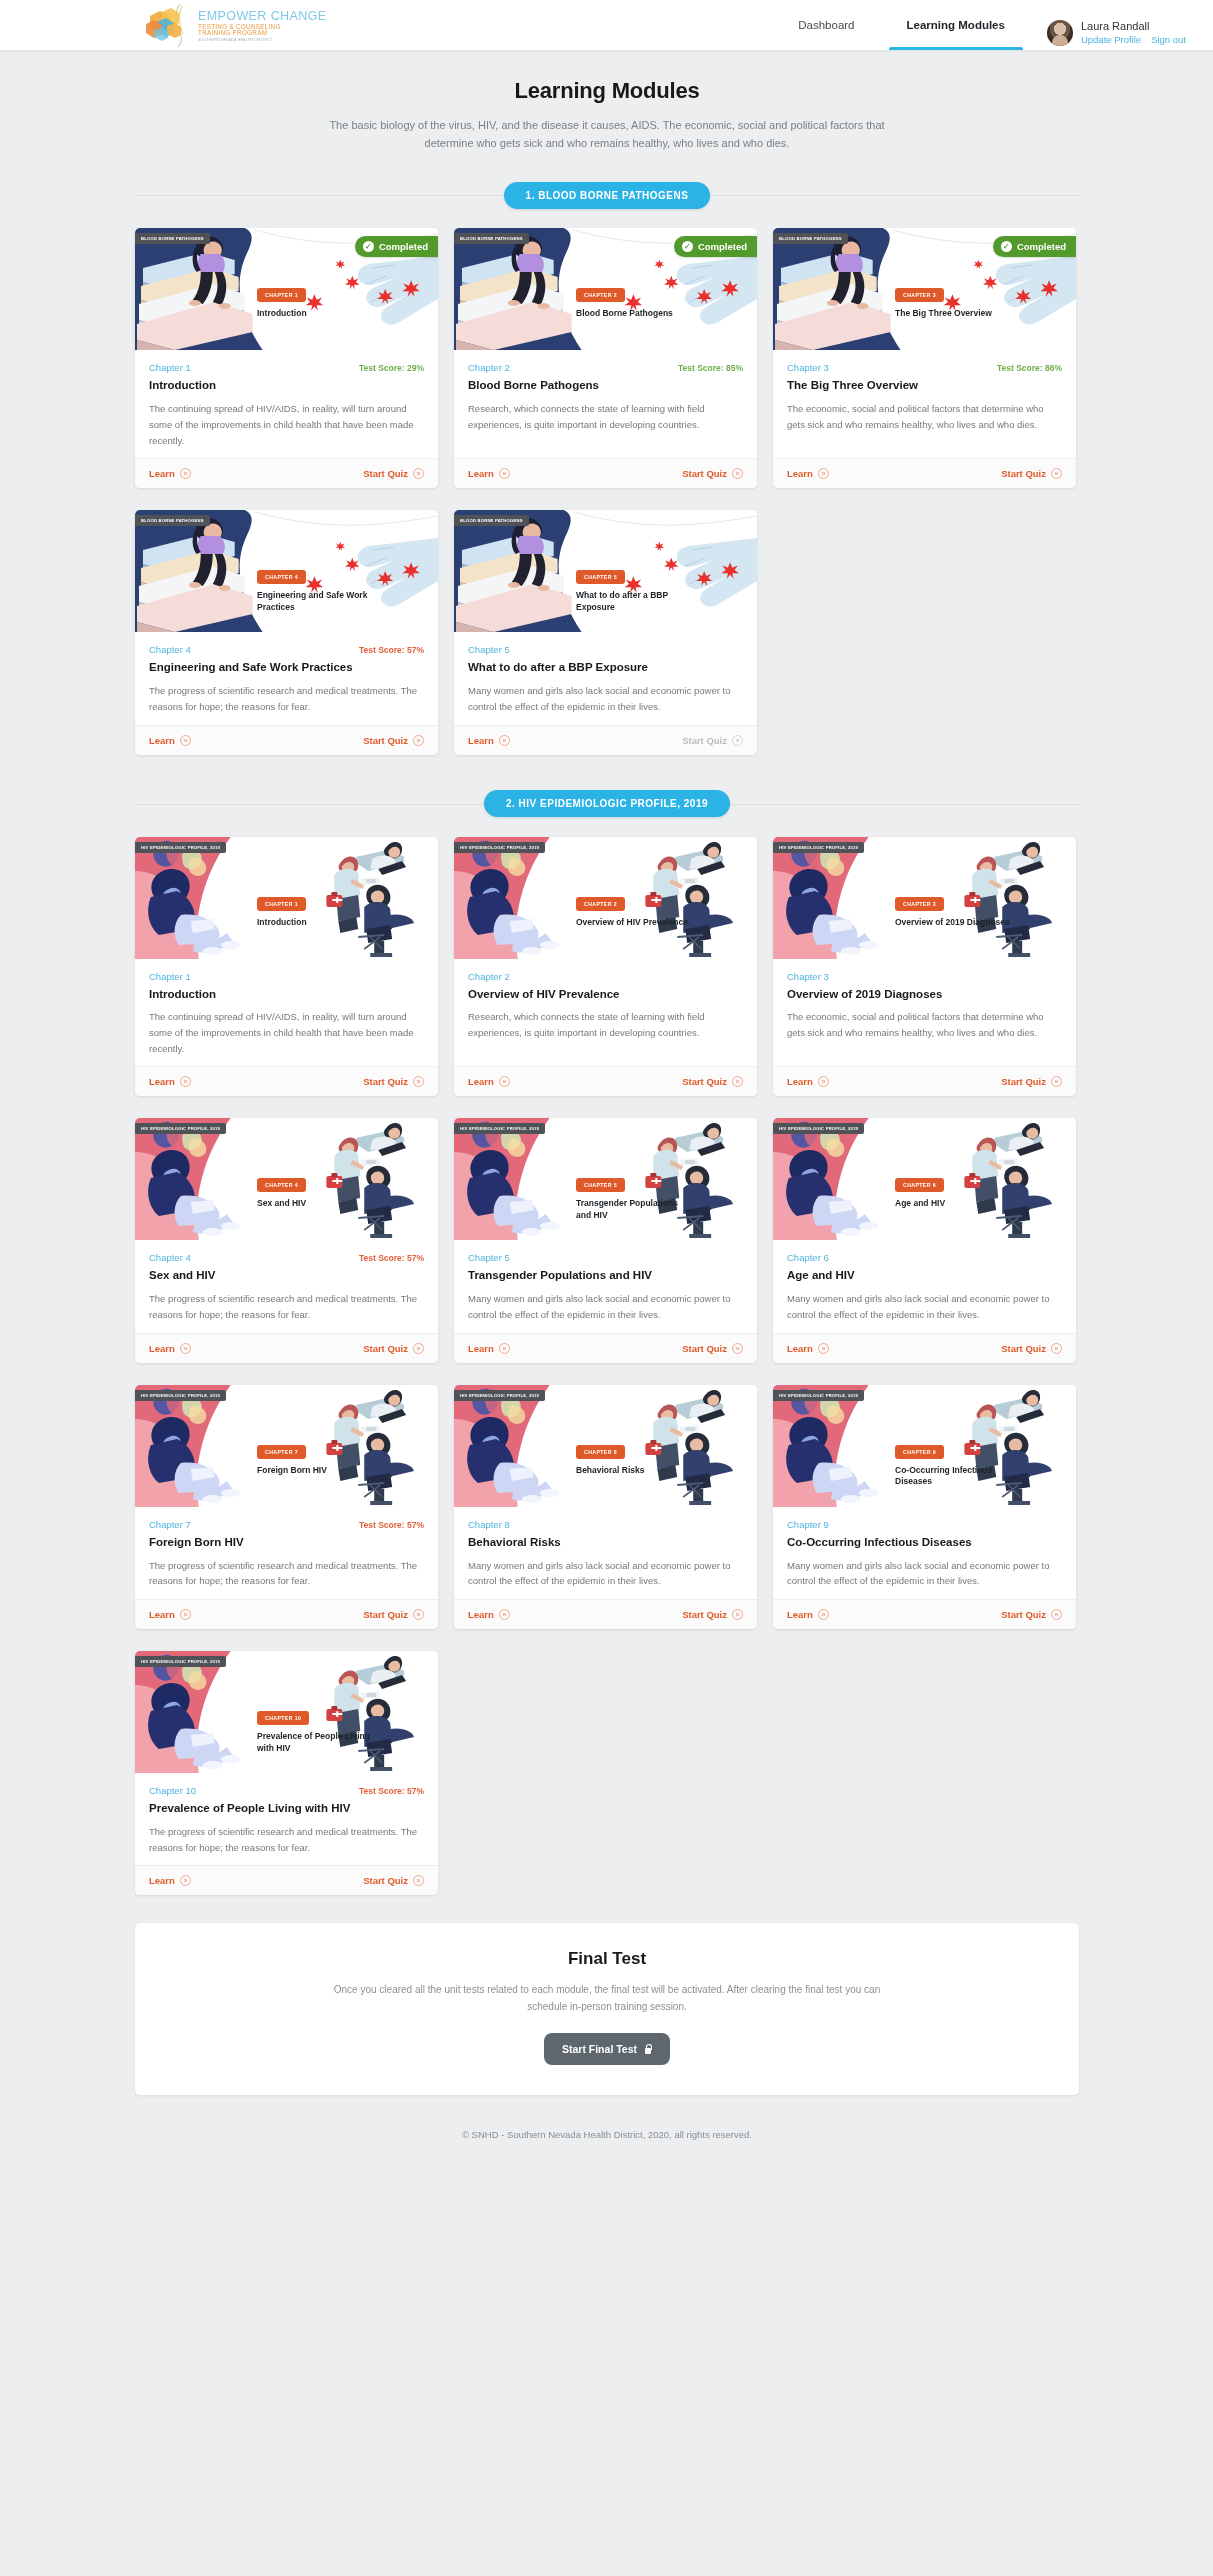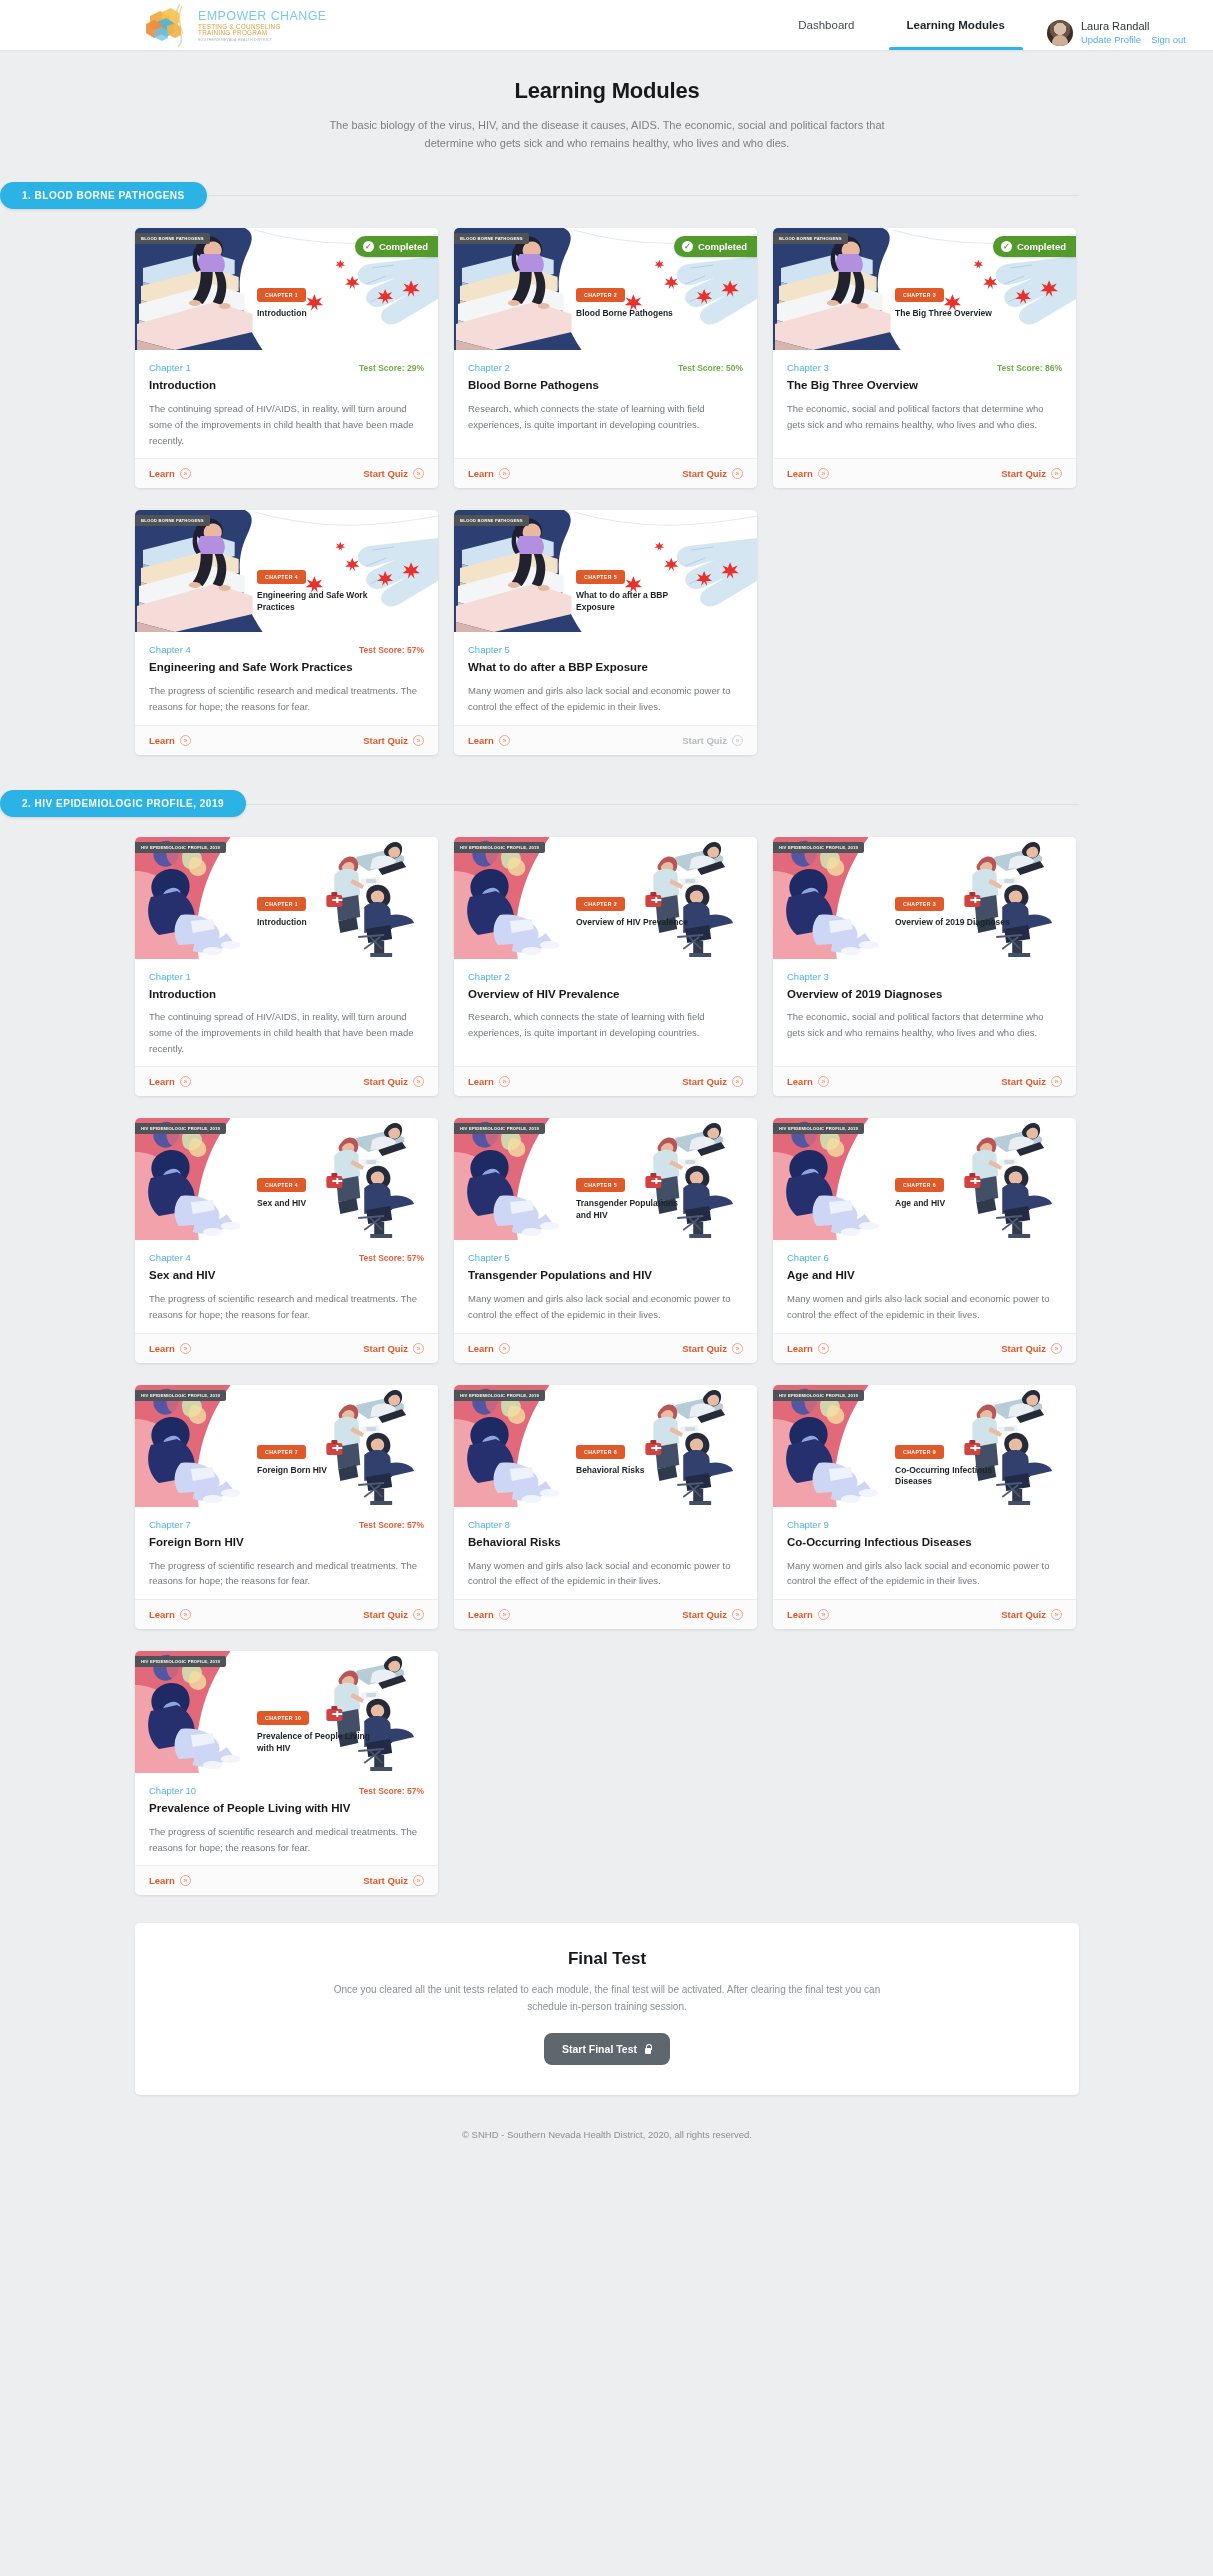--- a/index.html
+++ b/index.html
@@ -80,21 +80,21 @@
     font-size: 22px; font-weight: bold; color: #17191b; letter-spacing: -0.2px;
   }
   .page-sub {
     margin: 12px auto 0; max-width: 599px;
     font-size: 11px; color: #7c8185; line-height: 1.65; text-align: center;
   }
 
   
   .section-head {
     position: relative; margin: 28px 0 18px; height: 30px;
-    display: flex; align-items: center; 
+    display: flex; align-items: center; justify-content: center;
   }
   .section-head::before {
     content: ''; position: absolute; left: 135px; right: 135px; top: 50%;
     height: 1px; background: #dcdfe2;
   }
   .section-pill {
     position: relative; z-index: 2;
     background: #2bb3e5; color: #fff;
     font-size: 10px; font-weight: bold; letter-spacing: 0.5px;
     padding: 8px 22px; border-radius: 20px; white-space: nowrap;
@@ -401,21 +401,21 @@
       <div class="badge">
          <span class="chk">✓</span>
          <span>Completed</span>
        </div>
       <div class="chapter-chip">CHAPTER 2</div>
       <div class="hero-title">Blood Borne Pathogens</div>
     </div>
     <div class="body">
       <div class="meta-row">
         <div class="chapter-label">Chapter 2</div>
-        <div class="score pass">Test Score: 50%</div>
+        <div class="score pass">Test Score: 85%</div>
       </div>
       <div class="card-title">Blood Borne Pathogens</div>
       <div class="card-desc">Research, which connects the state of learning with field experiences, is quite important in developing countries.</div>
     </div>
     <div class="footer">
       <div class="act">
         <span>Learn</span>
         <span class="arw">»</span>
       </div>
       <div class="act">

